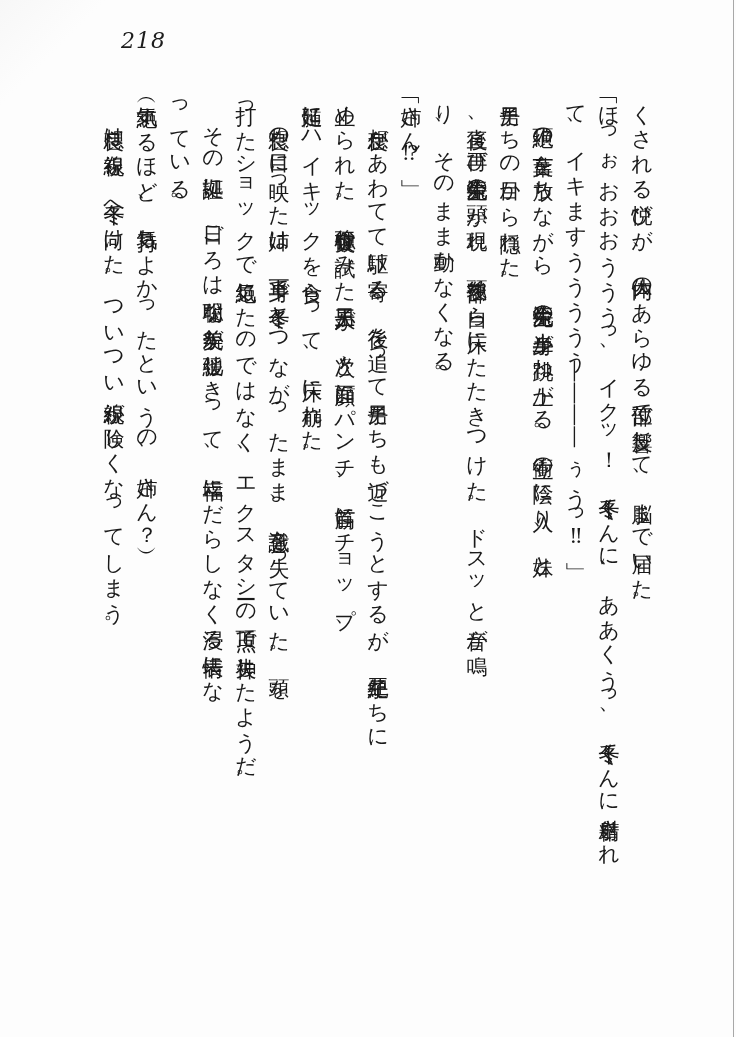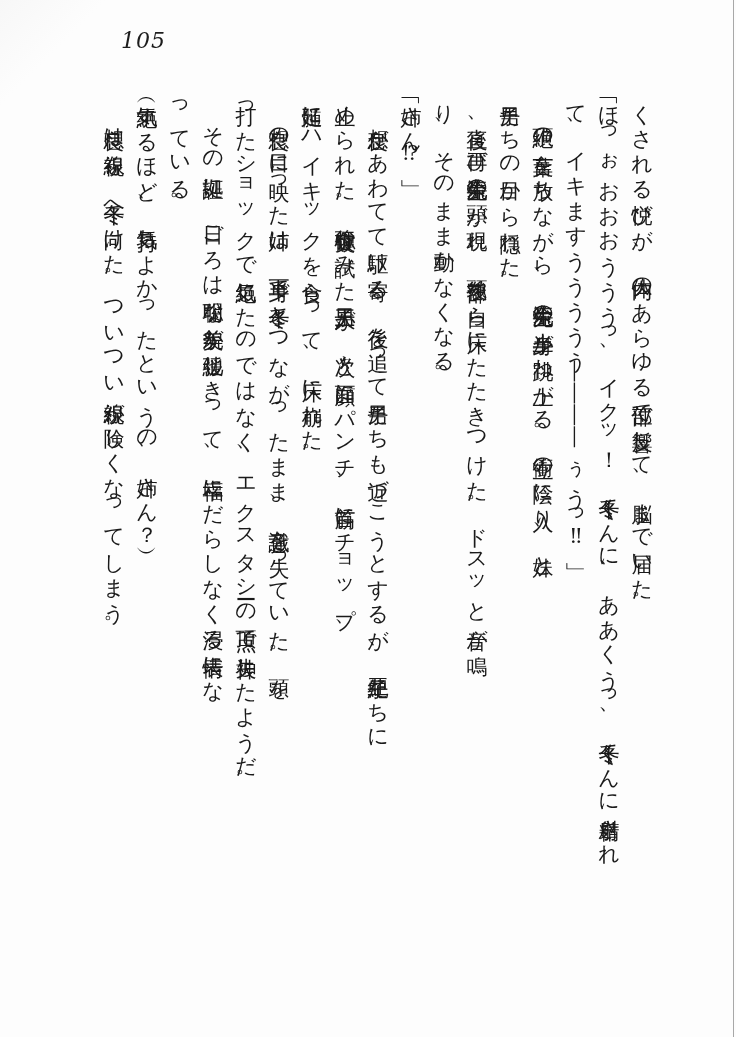--- a/index.html
+++ b/index.html
@@ -49,21 +49,21 @@
     right: 2px;
     width: 1.5px;
     height: 1037px;
     background: #a8a8a8;
   }
 </style>
 </head>
 <body>
 
 <div class="page">
-  <span class="page-number">105</span>
+  <span class="page-number">218</span>
 
   <div class="text-block">
       <div class="tl">くされる悦びが、体内のあらゆる部位で反響して、脳まで届いた。</div>
       <div class="tl">「ほっぉおおおうううっ、イクッ！　千冬くんに、ああくうっ、千冬くんに射精され</div>
       <div class="tl">て、イキますううううう――――ぅうっ‼」</div>
       <div class="tl">　絶頂の言葉を放ちながら、流奈先生の上半身が跳ね上がる。衝立の陰に入り、妹と</div>
       <div class="tl">男子たちの目から隠れた。</div>
       <div class="tl">　直後、再び流奈先生の頭が現れ、後頭部を自ら床にたたきつけた。ドスッと音が鳴</div>
       <div class="tl">り、そのまま動かなくなる。</div>
       <div class="tl">「姉さん⁉」</div>

